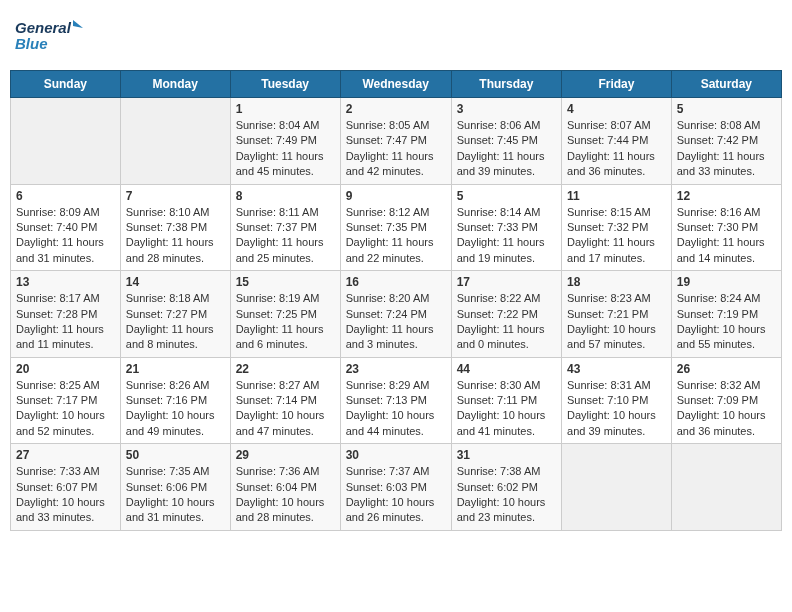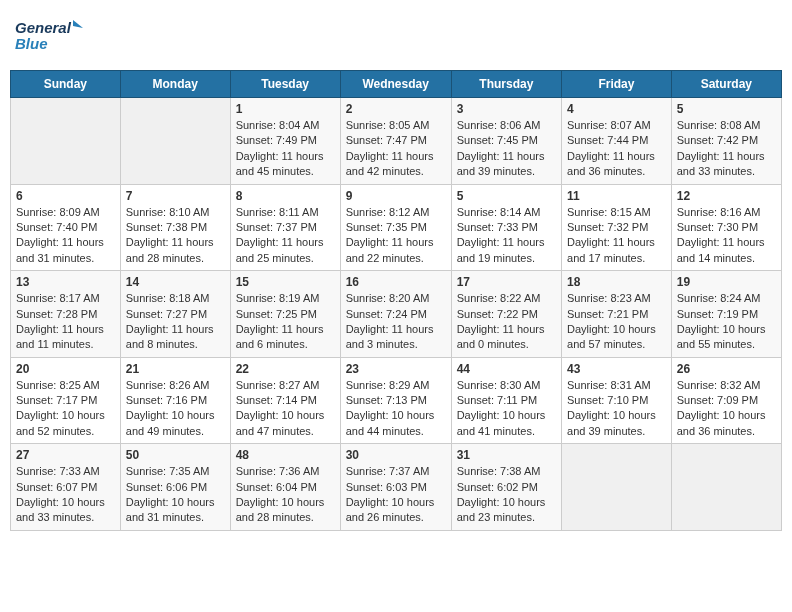--- a/index.html
+++ b/index.html
@@ -224,21 +224,21 @@
       <tr>
         <td>
           <span class="day-number">27</span>
           <div class="day-info">Sunrise: 7:33 AM<br>Sunset: 6:07 PM<br>Daylight: 10 hours and 33 minutes.</div>
         </td>
         <td>
           <span class="day-number">50</span>
           <div class="day-info">Sunrise: 7:35 AM<br>Sunset: 6:06 PM<br>Daylight: 10 hours and 31 minutes.</div>
         </td>
         <td>
-          <span class="day-number">48</span>
+          <span class="day-number">29</span>
           <div class="day-info">Sunrise: 7:36 AM<br>Sunset: 6:04 PM<br>Daylight: 10 hours and 28 minutes.</div>
         </td>
         <td>
           <span class="day-number">30</span>
           <div class="day-info">Sunrise: 7:37 AM<br>Sunset: 6:03 PM<br>Daylight: 10 hours and 26 minutes.</div>
         </td>
         <td>
           <span class="day-number">31</span>
           <div class="day-info">Sunrise: 7:38 AM<br>Sunset: 6:02 PM<br>Daylight: 10 hours and 23 minutes.</div>
         </td>

